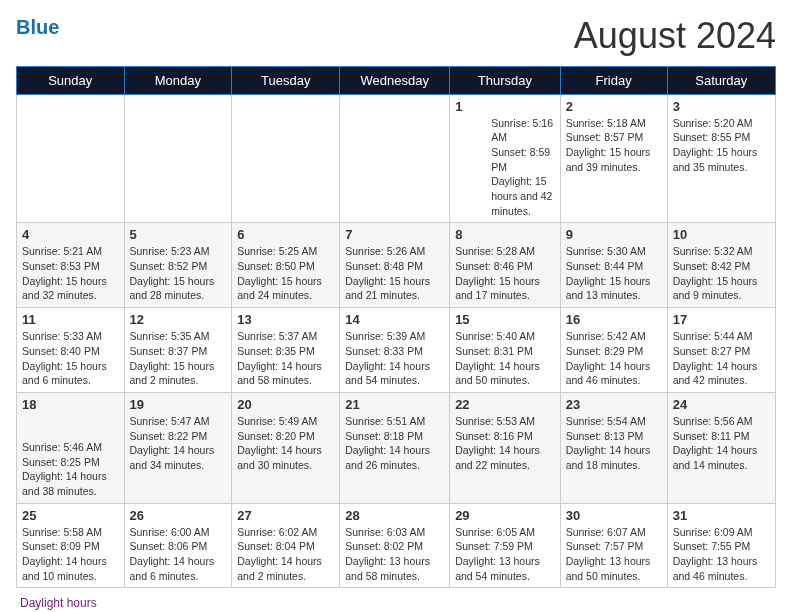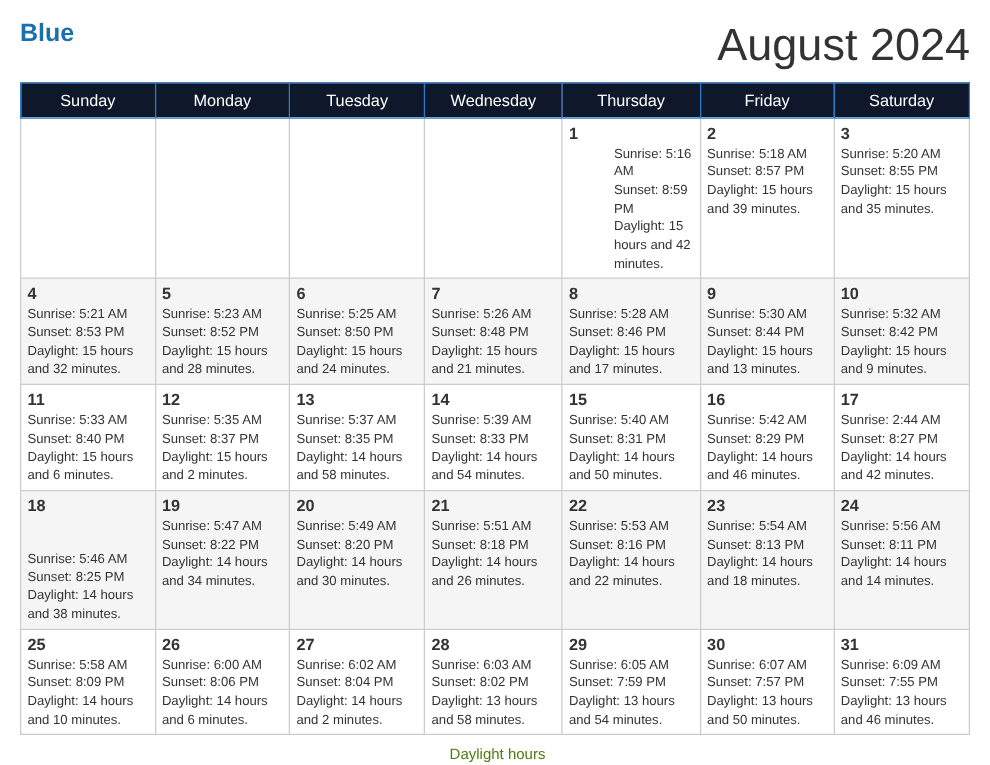--- a/index.html
+++ b/index.html
@@ -84,22 +84,22 @@
       color: #333;
       line-height: 1.4;
       font-size: 10.5px;
     }
     .empty-cell {
       background: #fff !important;
     }
     .footer-note {
       margin-top: 8px;
       font-size: 12px;
-      color: #4d7c0f;
-      text-align: center;
+      color: #701a75;
+      text-align: left;
       padding-left: 4px;
     }
   </style>
 </head>
 <body>
 
 <div class="header-area">
   <div class="logo">
     <div style="font-size:20px;font-weight:bold;">
       <span class="logo-blue">Blue</span>
@@ -223,21 +223,21 @@
 Daylight: 14 hours and 50 minutes.</div>
         </td>
         <td>
           <span class="day-number">16</span>
           <div class="day-info" style="white-space: pre-line;">Sunrise: 5:42 AM
 Sunset: 8:29 PM
 Daylight: 14 hours and 46 minutes.</div>
         </td>
         <td>
           <span class="day-number">17</span>
-          <div class="day-info" style="white-space: pre-line;">Sunrise: 2:44 AM
+          <div class="day-info" style="white-space: pre-line;">Sunrise: 5:44 AM
 Sunset: 8:27 PM
 Daylight: 14 hours and 42 minutes.</div>
         </td>
       </tr>
       <tr>
         <td>
           <span class="day-number">18</span>
           <div class="day-info" style="white-space: pre-line; margin-top: 28px;">Sunrise: 5:46 AM
 Sunset: 8:25 PM
 Daylight: 14 hours and 38 minutes.</div>

